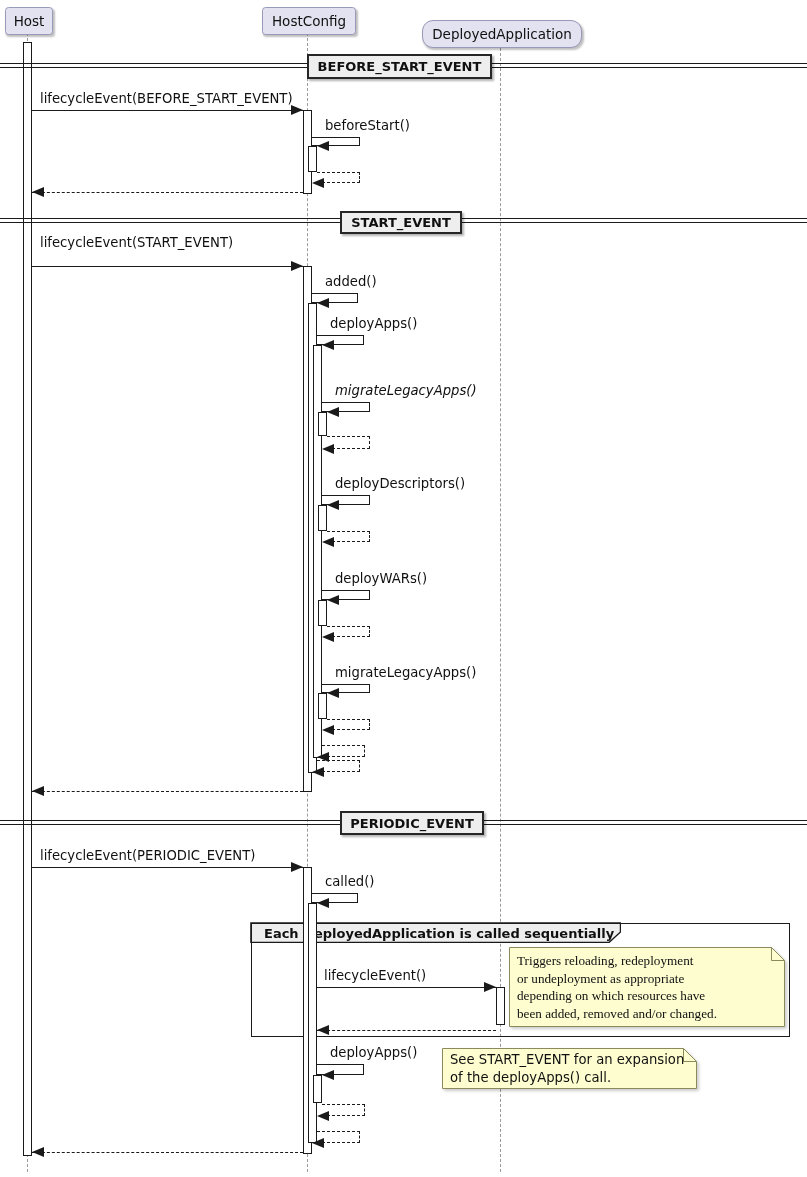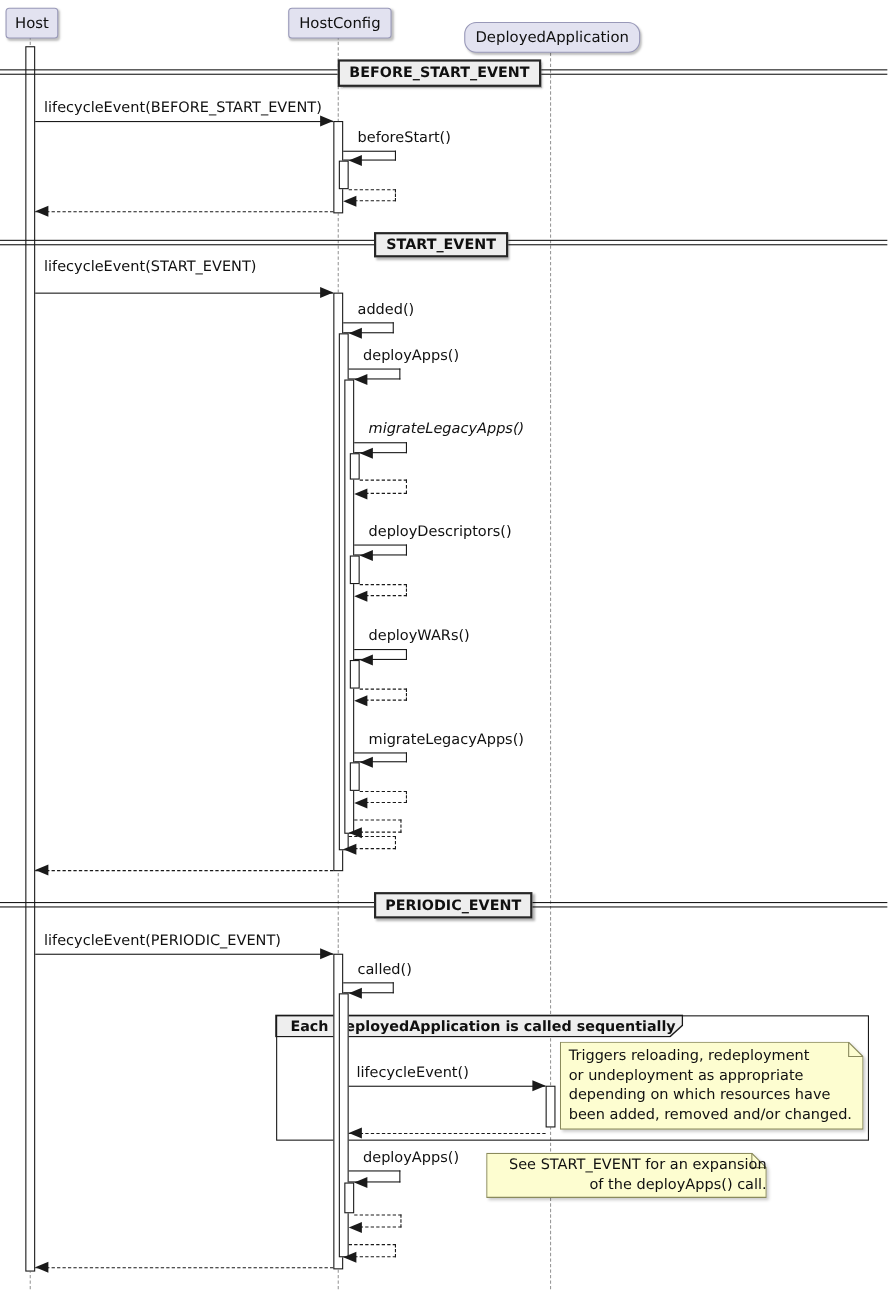--- a/index.html
+++ b/index.html
@@ -172,32 +172,32 @@
   <div class="pbox" style="left:5px;top:7px;width:46px;height:26px;">
     <span>Host</span>
   </div>
   <div class="pbox" style="left:262px;top:7px;width:92px;height:26px;">
     <span>HostConfig</span>
   </div>
   <div class="pbox" style="left:422px;top:20px;width:158px;height:26px;border-radius:11px;">
     <span>DeployedApplication</span>
   </div>
 
-  <div class="note" style="left:509px;top:947px;width:276px;height:80px;">
+  <div class="note" style="left:509px;top:947px;width:276px;height:80px;font-family:Liberation Serif, serif;">
     <svg width="276" height="80" viewBox="0 0 276 80">
       <path d="M0.5,0.5 L262.5,0.5 L275.5,13.5 L275.5,79.5 L0.5,79.5 Z" fill="var(--note_fill)" stroke="var(--note_border)" stroke-width="1"></path>
       <path d="M262.5,0.5 L262.5,13.5 L275.5,13.5" fill="none" stroke="var(--note_border)" stroke-width="1"></path>
     </svg>
     <div class="ntext">Triggers reloading, redeployment
 or undeployment as appropriate
 depending on which resources have
 been added, removed and/or changed.</div>
   </div>
 
-  <div class="note" style="left:442px;top:1048px;width:255px;height:41px;text-align:right;">
+  <div class="note" style="left:442px;top:1048px;width:255px;height:41px;">
     <svg width="255" height="41" viewBox="0 0 255 41">
       <path d="M0.5,0.5 L241.5,0.5 L254.5,13.5 L254.5,40.5 L0.5,40.5 Z" fill="var(--note_fill)" stroke="var(--note_border)" stroke-width="1"></path>
       <path d="M241.5,0.5 L241.5,13.5 L254.5,13.5" fill="none" stroke="var(--note_border)" stroke-width="1"></path>
     </svg>
     <div class="ntext" style="padding-top:3px;">See START_EVENT for an expansion
 of the deployApps() call.</div>
   </div>
 
 </div>
 

